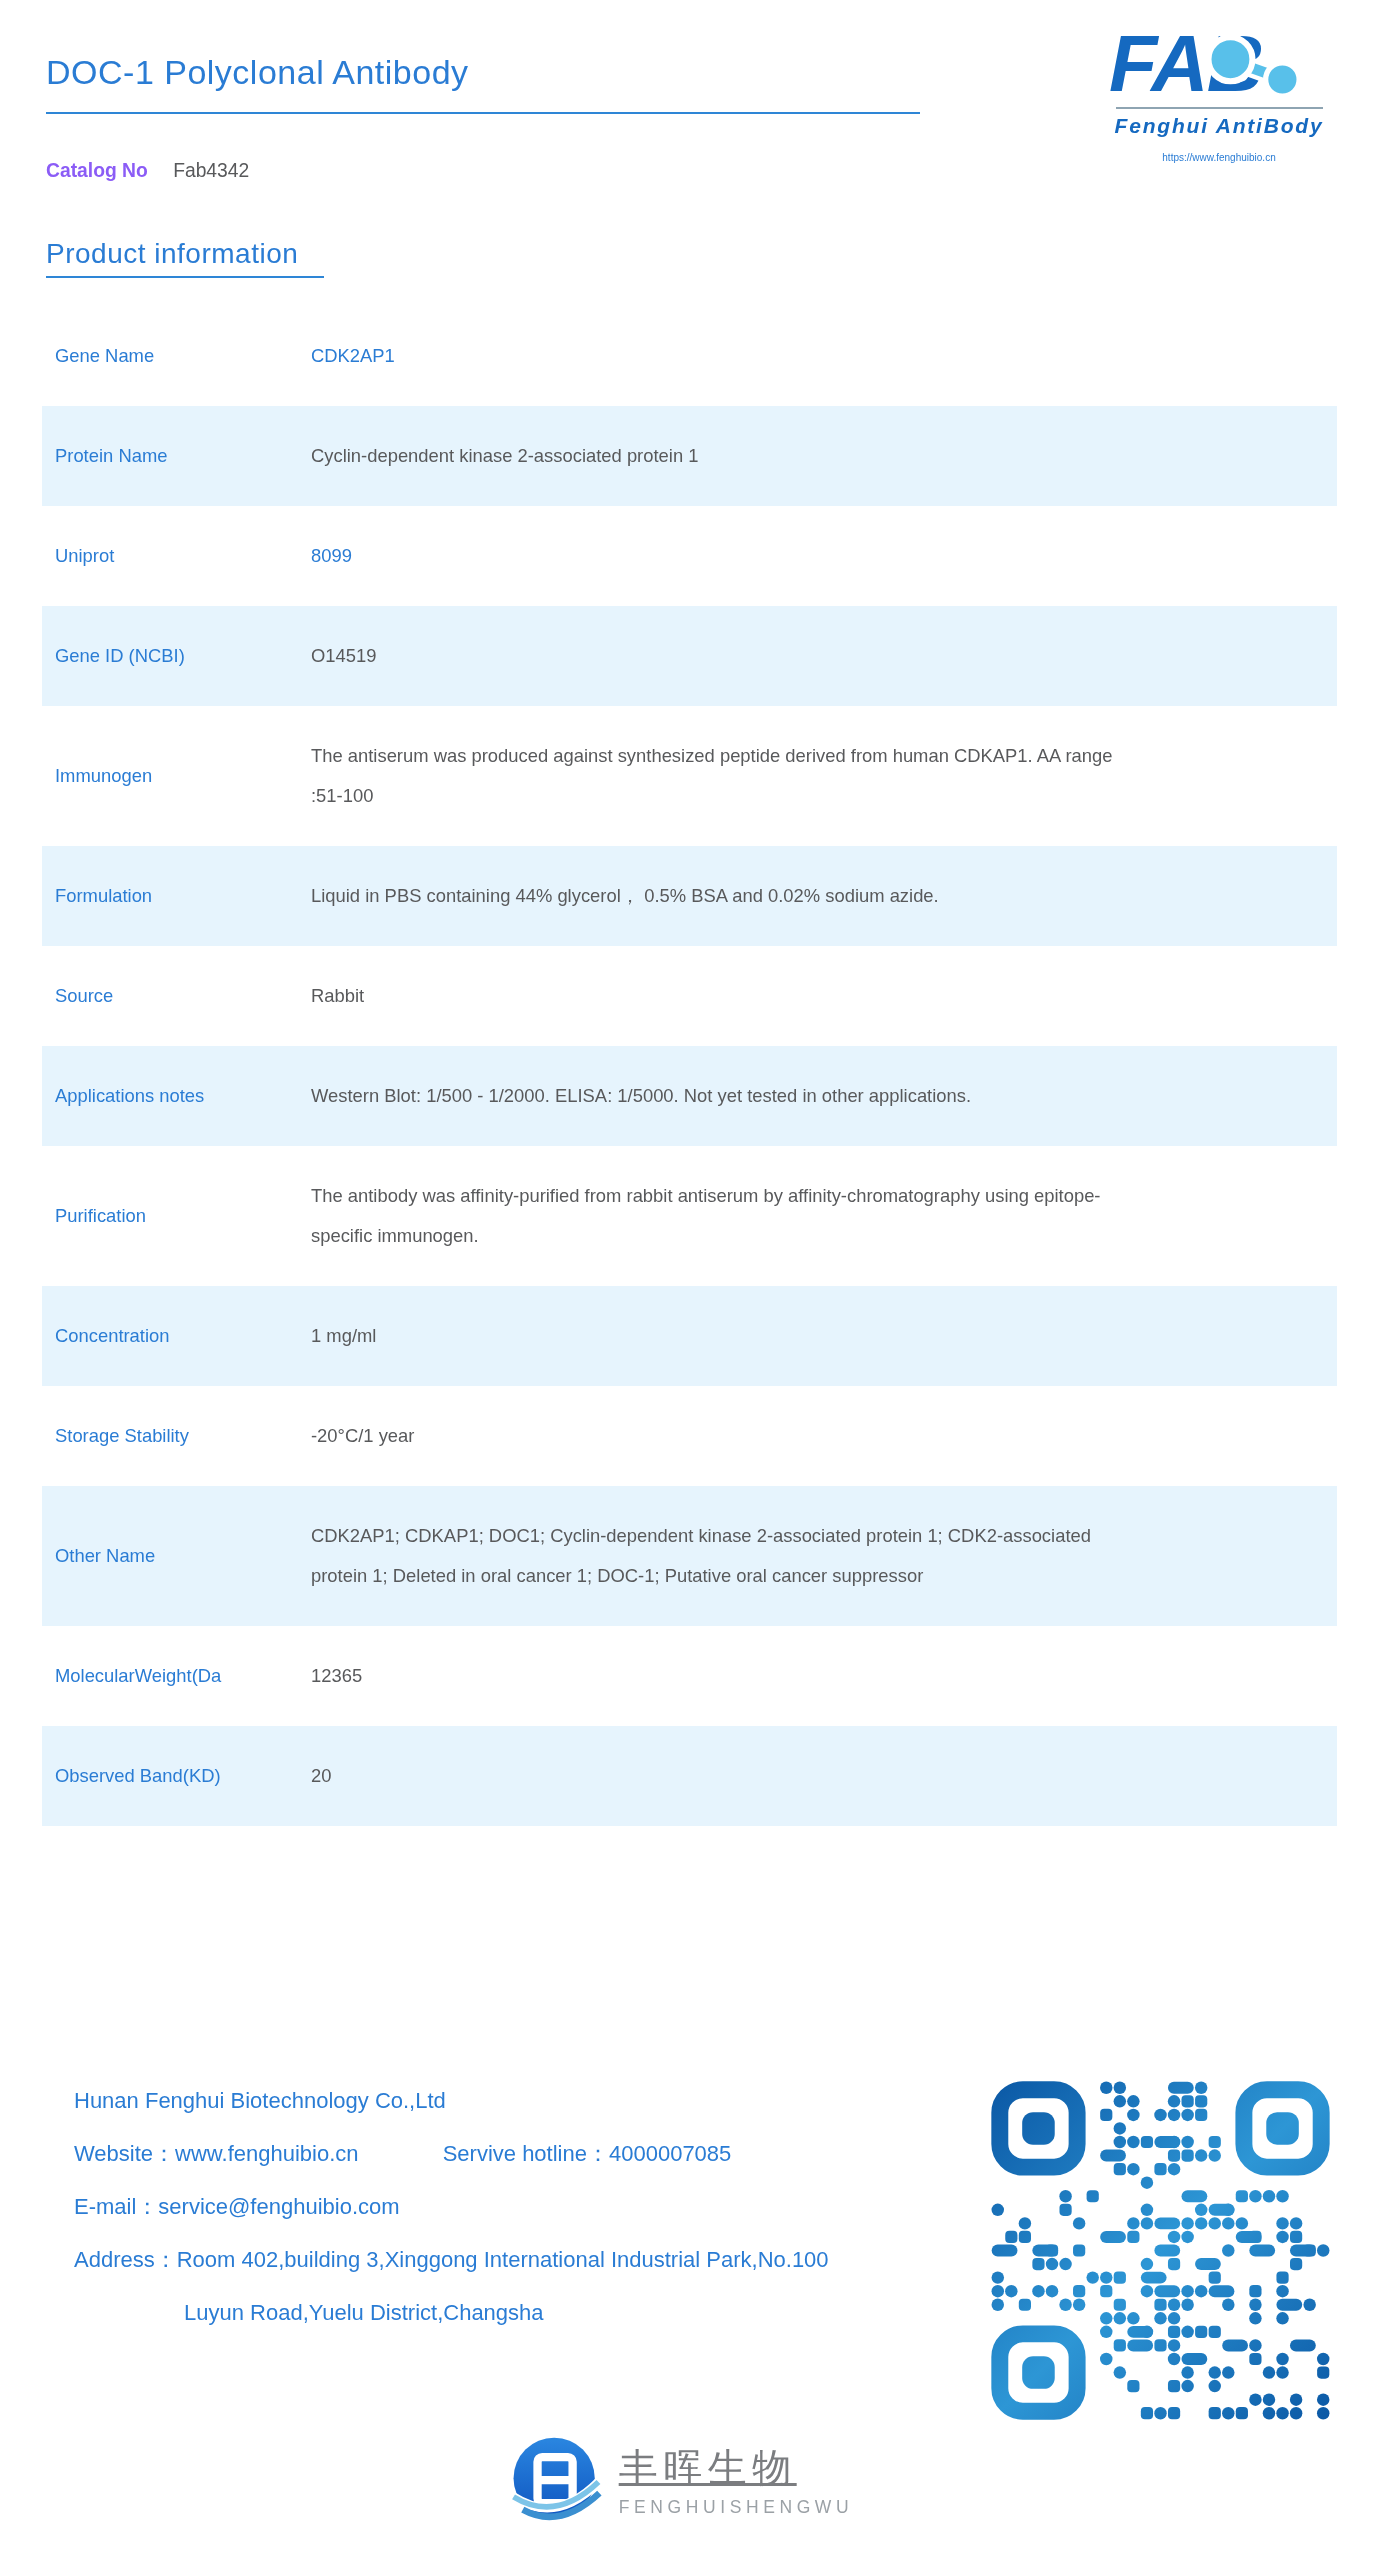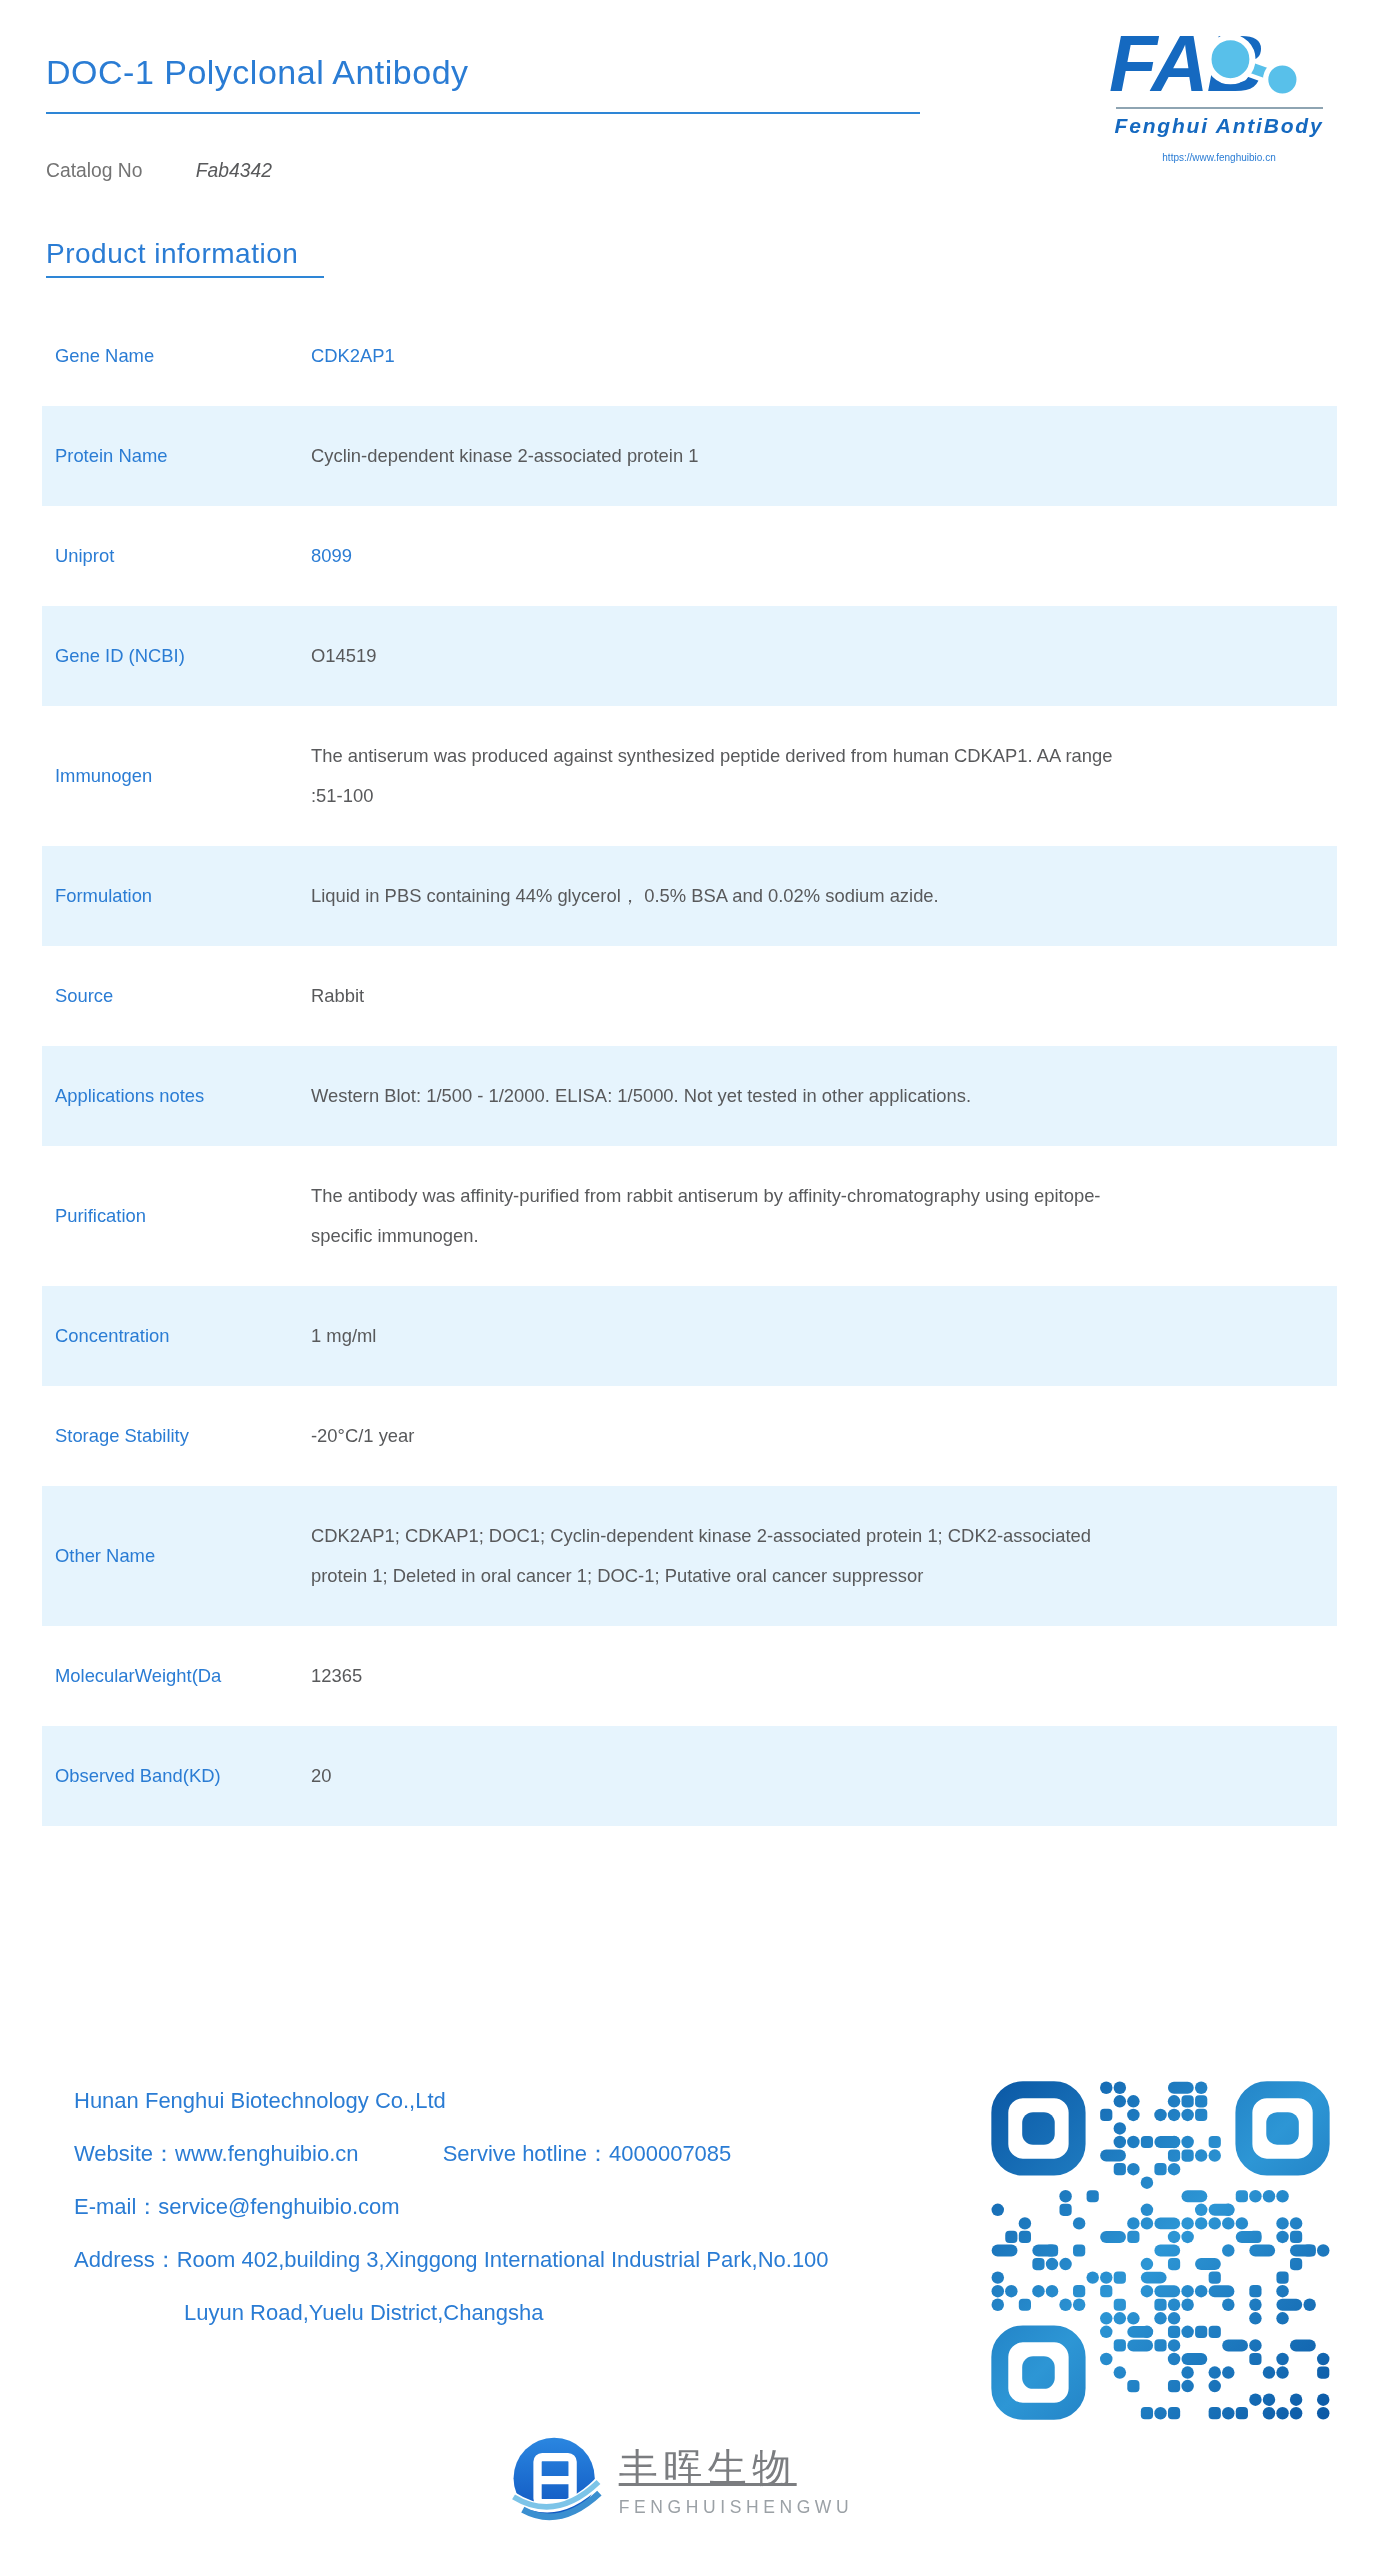--- a/index.html
+++ b/index.html
@@ -11,22 +11,22 @@
   .title { position:absolute; left:46px; top:53px; font-size:34px; font-weight:400; color:#2a7cd4; letter-spacing:0.5px; }
   .title-rule { position:absolute; left:46px; top:112px; width:874px; height:1.8px; background:#2e86d6; }
 
   .brand { position:absolute; left:1090px; top:24px; width:258px; text-align:center; }
   .brand svg { display:block; margin:0 auto; }
   .brand-rule { width:207px; height:1.8px; background:#8ea4b2; margin:1.8px auto 5.5px auto; }
   .brand-name { font-size:21px; font-weight:bold; font-style:italic; color:#1569c0; letter-spacing:1.8px; }
   .brand-url { font-size:10px; color:#2a7cd4; margin-top:14px; }
 
   .catalog { position:absolute; left:46px; top:160px; font-size:19.3px; }
-  .catalog-label { color:#737373; }
-  .catalog-value { color:#58595b; margin-left:48px;font-style:italic; }
+  .catalog-label { color:#8b5cf6;font-weight:bold; }
+  .catalog-value { color:#58595b; margin-left:20px; }
 
   .section-heading { position:absolute; left:46px; top:238px; font-size:28px; color:#2a7cd4; letter-spacing:0.5px; }
   .heading-rule { position:absolute; left:46px; top:276px; width:278px; height:1.8px; background:#2e86d6; }
 
   
   .ptable { position:absolute; left:42px; top:306px; width:1295px; }
   .row { display:flex; align-items:center; padding:30px 0; }
   .row:nth-child(even) { background:#e6f4fd; }
   .cell.label { width:269px; padding-left:13px; flex:0 0 269px; font-size:18.4px; color:#2a7cd4; line-height:26px; }
   .cell.value { width:828px; flex:0 0 828px; font-size:18.4px; color:#58595b; line-height:40px; }

